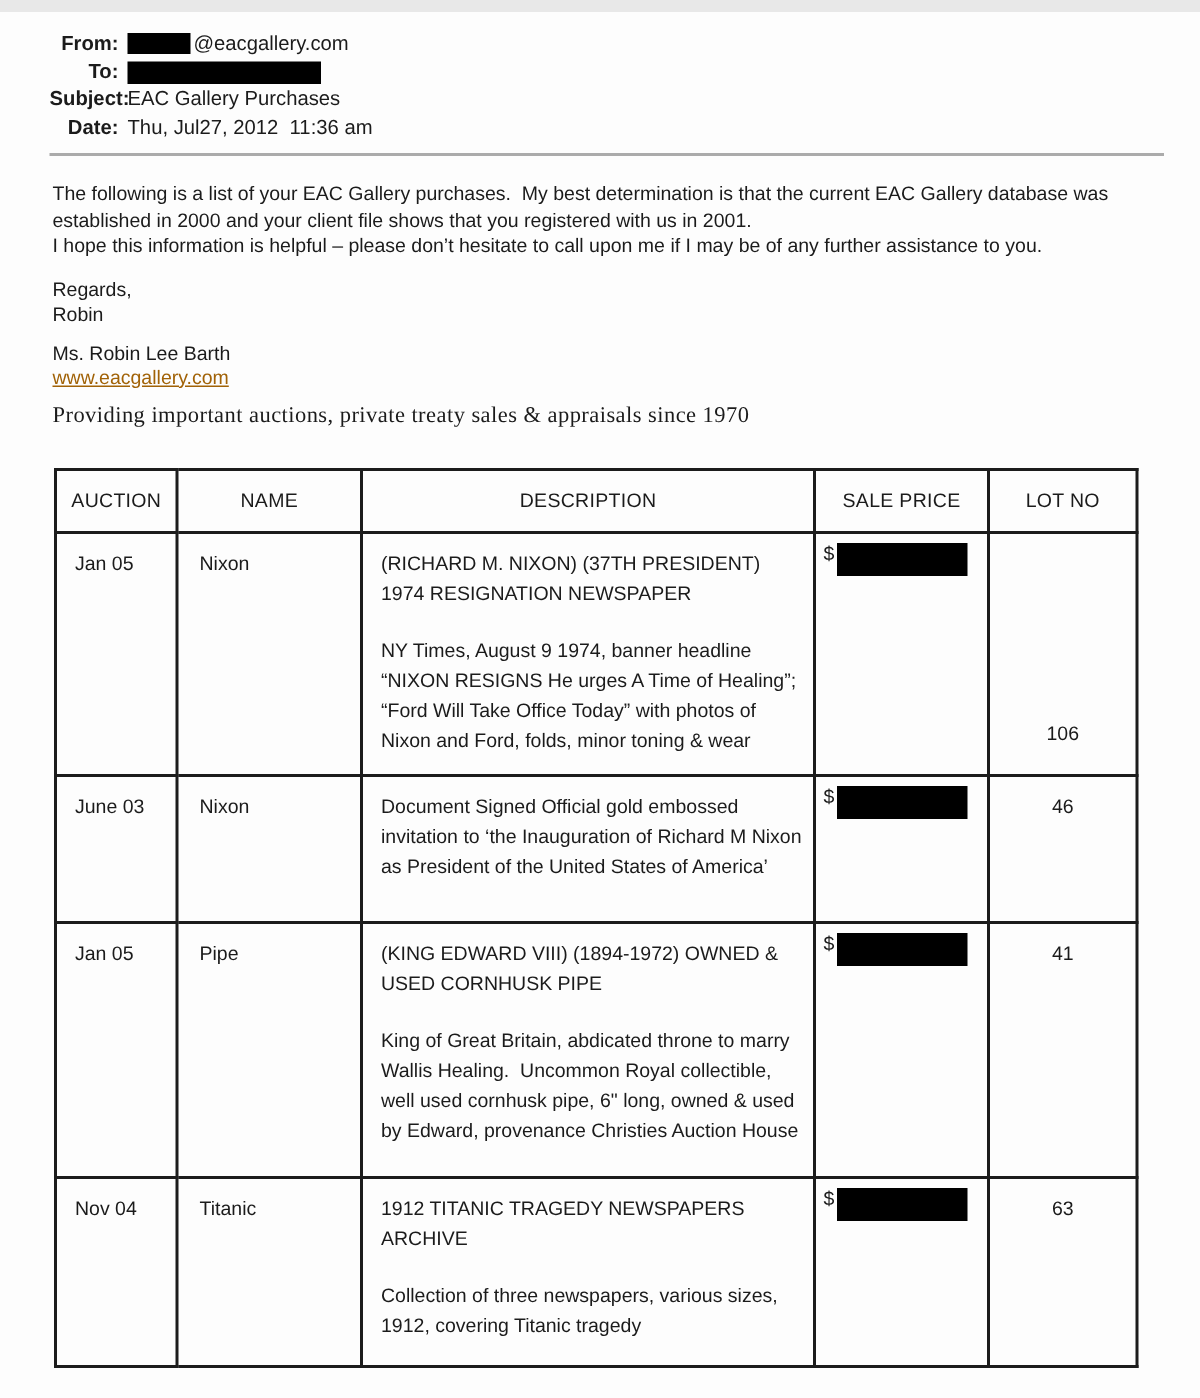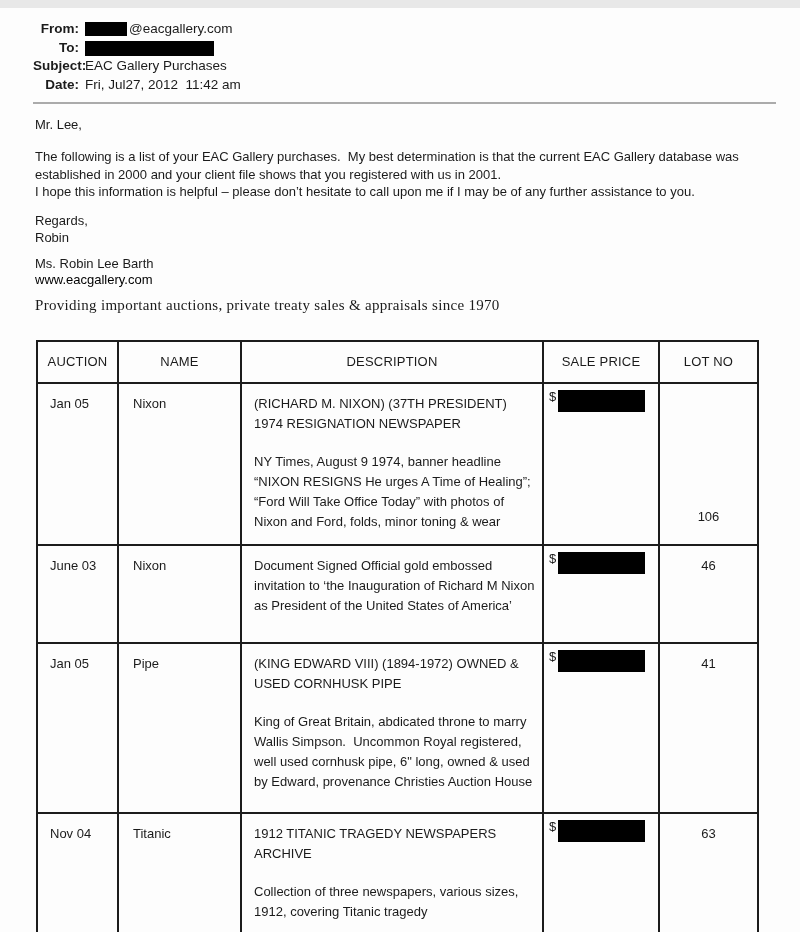--- a/index.html
+++ b/index.html
@@ -27,21 +27,21 @@
   .header-rule { border:none; border-top:2px solid #ababab; width:743px; margin:7px 0 0 33px; }
 
   
   .email-body { padding-left:35px; font-size:13px; }
   .email-body p { margin:0; }
   .salutation { margin-top:13px !important; }
   .para { margin-top:16px !important; }
   .para .line { line-height:17.5px; white-space:pre; }
   .closing { margin-top:11px !important; line-height:17.5px; }
   .sig { margin-top:9px !important; line-height:16px; }
-  .link { color:#000000; cursor:pointer; }
+  .link { color:#a16207; text-decoration:underline; cursor:pointer; }
   .tagline {
     margin-top:9px !important;
     font-family:"Liberation Serif", serif;
     font-size:15px;
     letter-spacing:0.3px;
   }
 
   
   table.purchases {
     margin:26px 0 0 36px;
@@ -93,28 +93,27 @@
     <div class="hdr-row">
       <span class="hdr-label">To:</span>
       <span class="hdr-value"><span class="redact redact-to"></span></span>
     </div>
     <div class="hdr-row">
       <span class="hdr-label">Subject:</span>
       <span class="hdr-value">EAC Gallery Purchases</span>
     </div>
     <div class="hdr-row">
       <span class="hdr-label">Date:</span>
-      <span class="hdr-value">Fri, Jul27, 2012  11:42 am</span>
+      <span class="hdr-value">Thu, Jul27, 2012  11:36 am</span>
     </div>
   </div>
 
   <hr class="header-rule">
 
   <div class="email-body">
-    <p class="salutation">Mr. Lee,</p>
     <p class="para">
       <span class="line">The following is a list of your EAC Gallery purchases.  My best determination is that the current EAC Gallery database was</span><br>
       <span class="line">established in 2000 and your client file shows that you registered with us in 2001.</span><br>
       <span class="line">I hope this information is helpful – please don’t hesitate to call upon me if I may be of any further assistance to you.</span>
     </p>
     <p class="closing">
       <span>Regards,</span><br>
       <span>Robin</span>
     </p>
     <p class="sig">
@@ -176,21 +175,21 @@
         <tr>
           <td class="col-auction">Jan 05</td>
           <td class="col-name">Pipe</td>
           <td class="col-desc">
             <div class="desc-para">
               <div class="desc-line">(KING EDWARD VIII) (1894-1972) OWNED &amp;</div>
               <div class="desc-line">USED CORNHUSK PIPE</div>
             </div>
             <div class="desc-para">
               <div class="desc-line">King of Great Britain, abdicated throne to marry</div>
-              <div class="desc-line">Wallis Simpson.  Uncommon Royal registered,</div>
+              <div class="desc-line">Wallis Healing.  Uncommon Royal collectible,</div>
               <div class="desc-line">well used cornhusk pipe, 6" long, owned &amp; used</div>
               <div class="desc-line">by Edward, provenance Christies Auction House</div>
             </div>
           </td>
           <td class="col-price"><span class="dollar">$</span><span class="redact redact-price"></span></td>
           <td class="col-lot">41</td>
         </tr>
         <tr>
           <td class="col-auction">Nov 04</td>
           <td class="col-name">Titanic</td>

